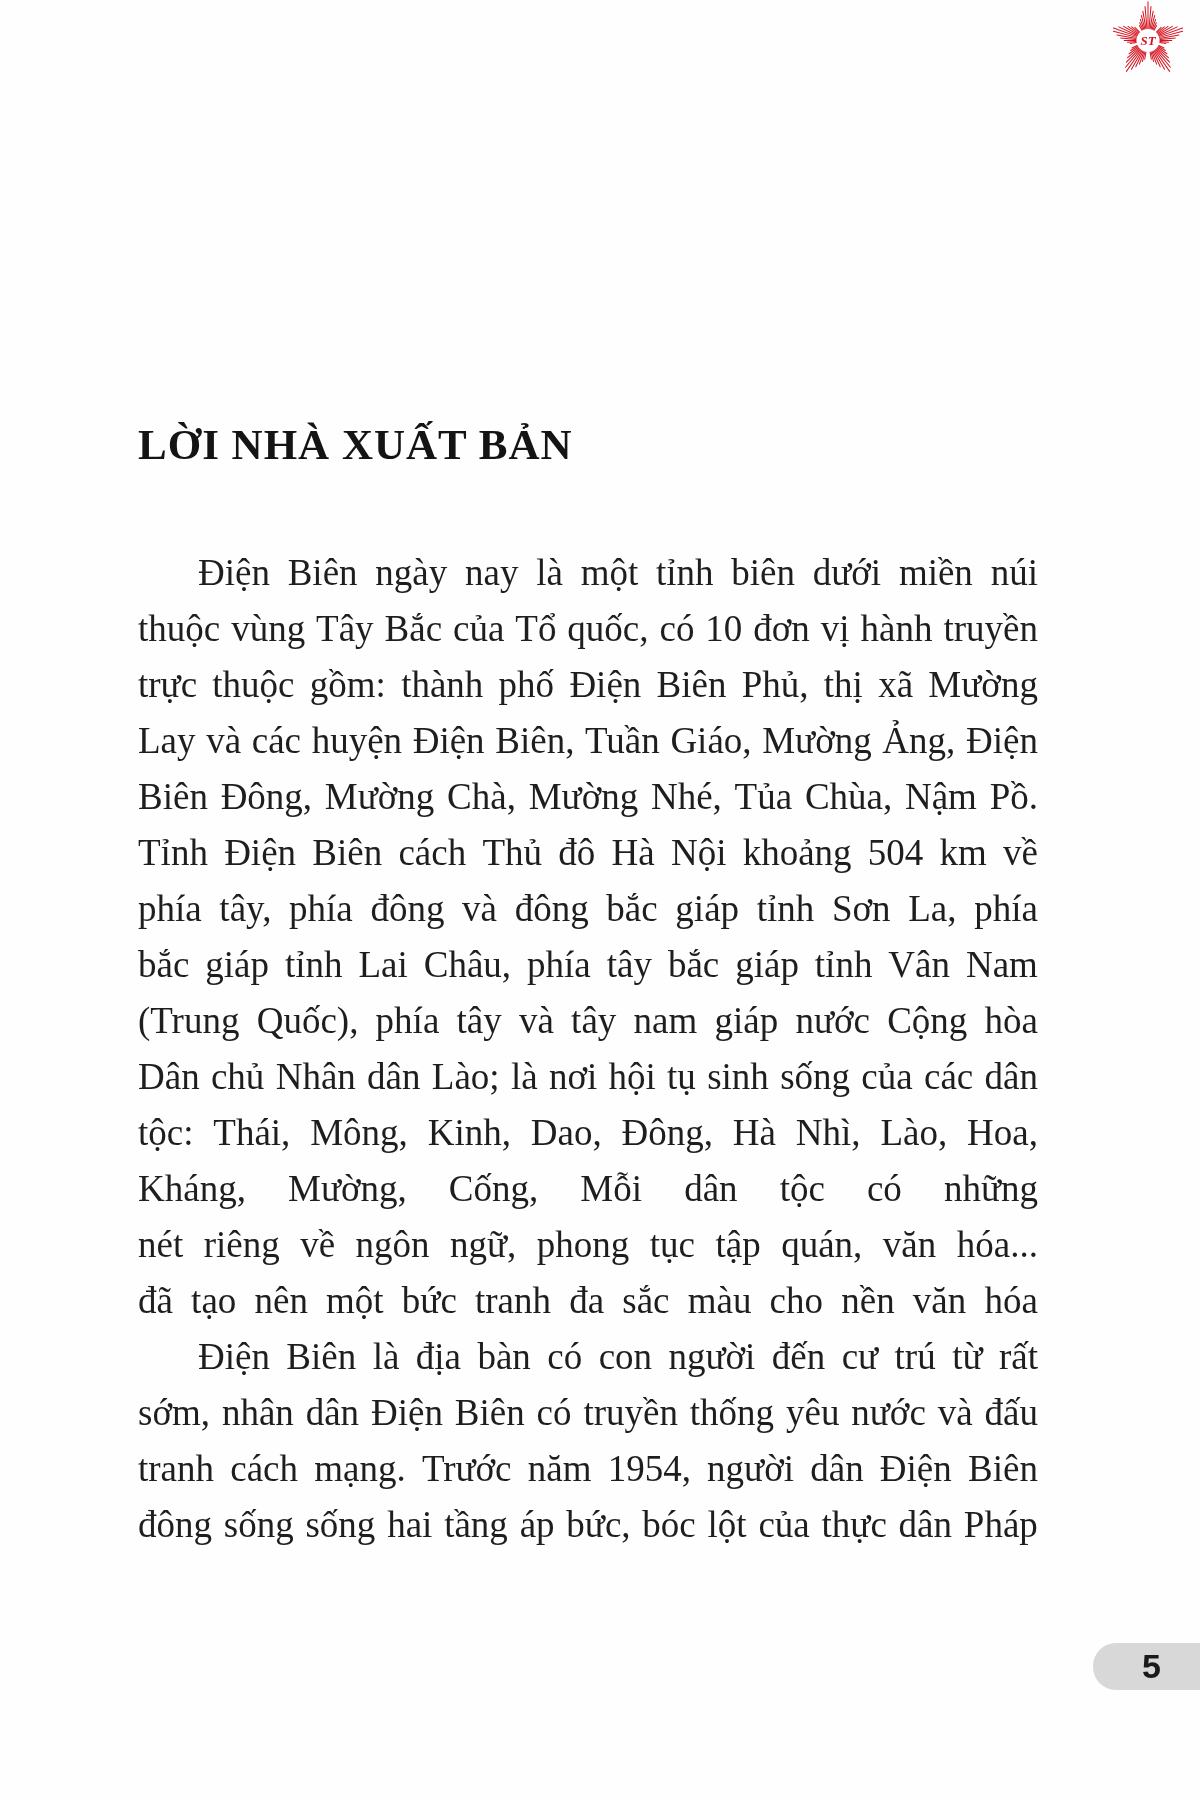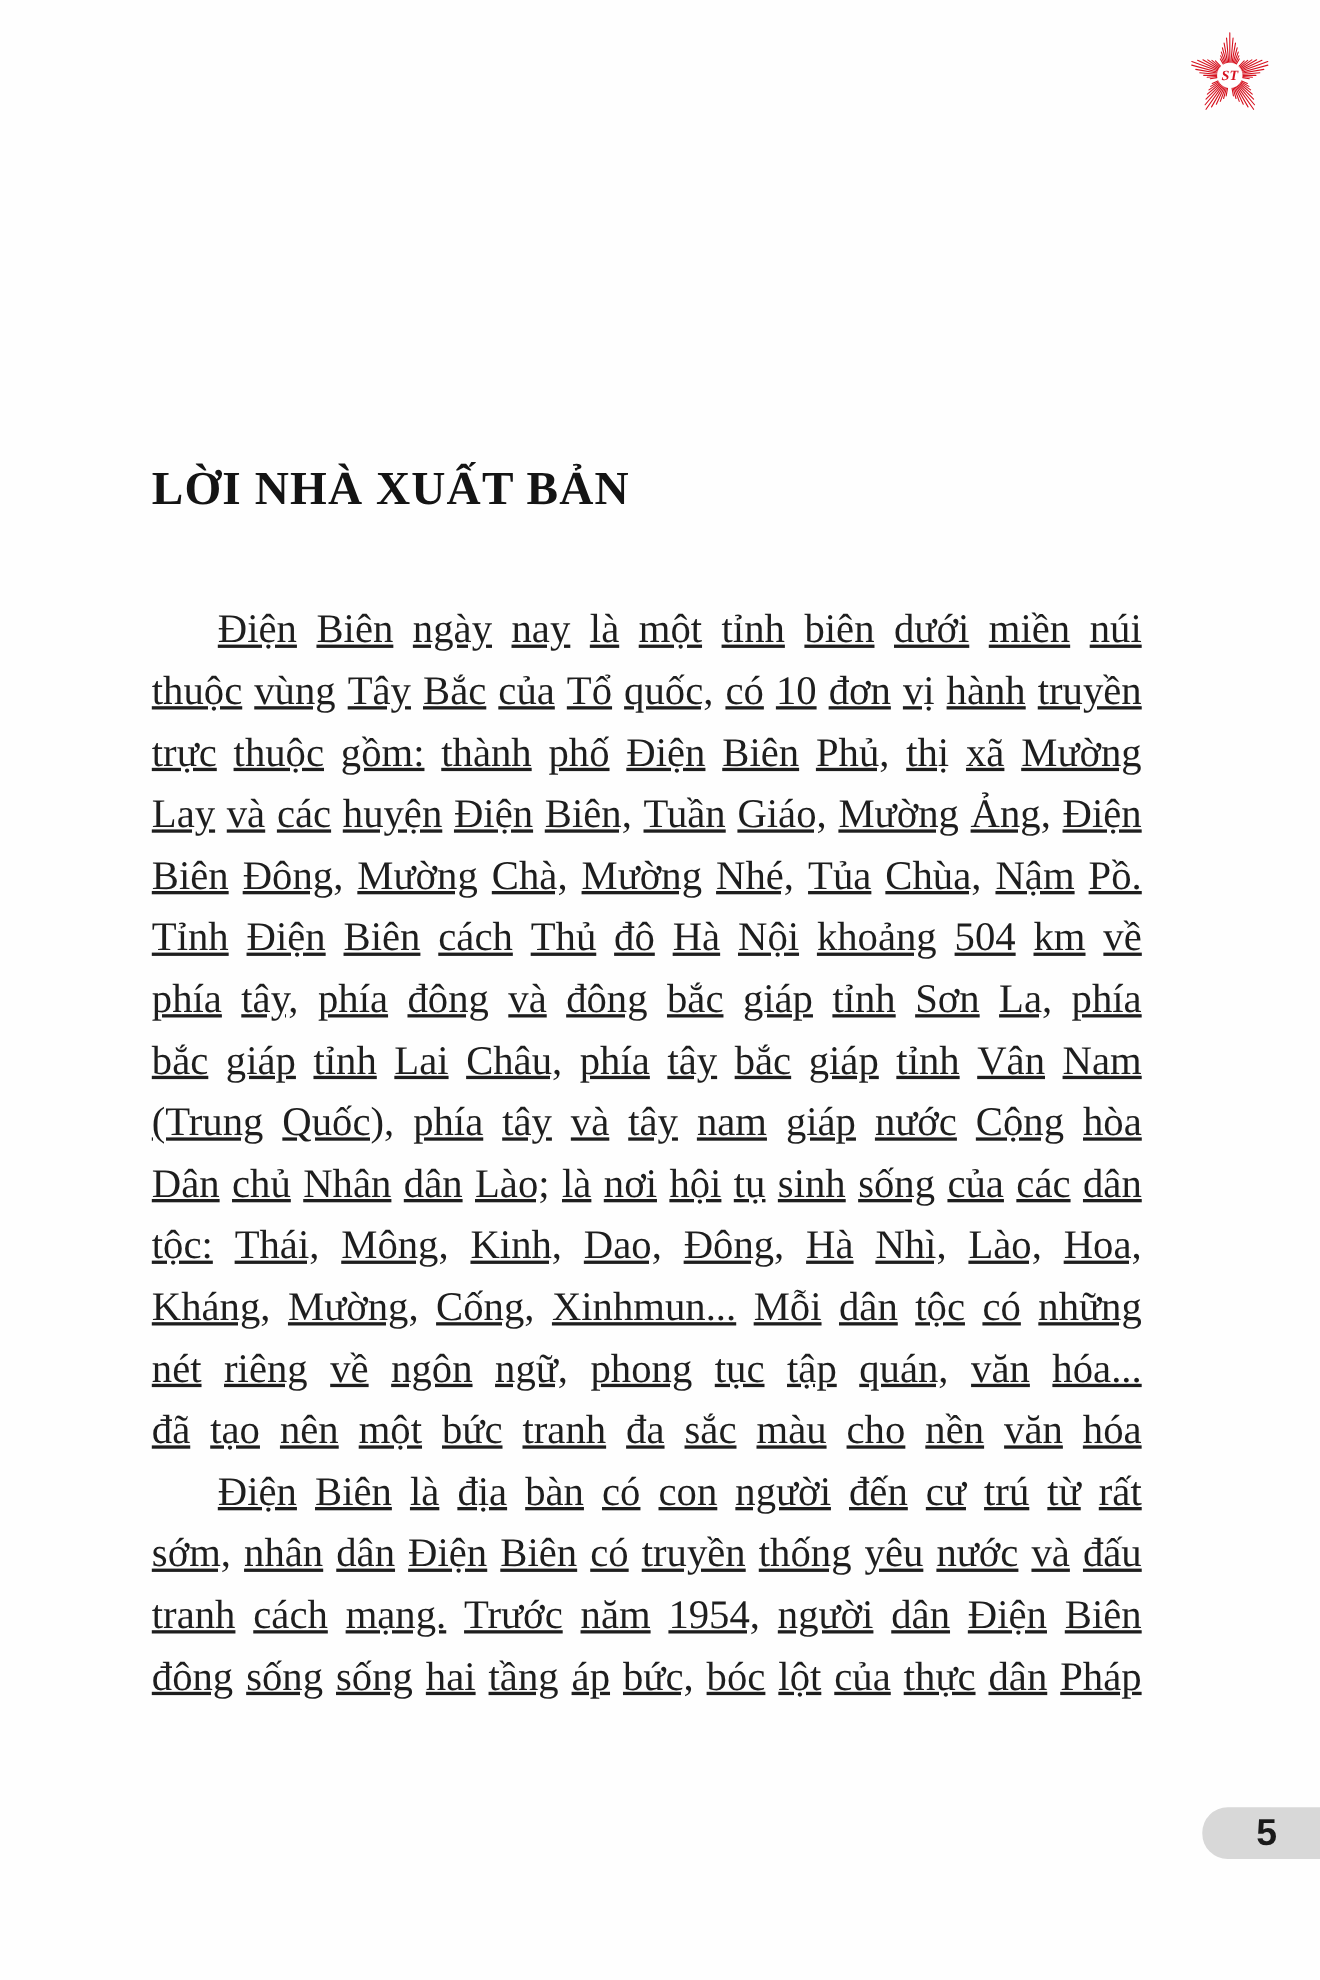--- a/index.html
+++ b/index.html
@@ -3,32 +3,32 @@
 <meta charset="utf-8">
 <style>
   html,body{margin:0;padding:0;}
   body{
     width:1200px;height:1800px;position:relative;overflow:hidden;
     background:#fefefe;
     font-family:"Liberation Serif", serif;
     color:#1e1e1e;
   }
   .logo{
-    position:absolute;left:1070px;top:0;width:96px;height:92px;margin-top:28px;
+    position:absolute;left:1100px;top:0;width:96px;height:92px;
   }
   .logo svg{width:100%;height:100%;display:block;}
   .page-title{
     position:absolute;left:138px;top:386px;width:900px;height:60px;
     line-height:60px;text-align:left;
     font-size:43px;font-weight:bold;color:#141414;
     letter-spacing:1px;white-space:nowrap;
   }
   .body-text{
     position:absolute;left:138px;top:545px;width:900px;
-    font-size:37px;color:#1e1e1e;text-decoration:underline;
+    font-size:37px;color:#1e1e1e;
   }
   .line{
     display:flex;justify-content:space-between;
     height:56px;line-height:56px;white-space:nowrap;overflow:visible;
   }
   .line.indent{padding-left:60px;}
   .line.plain{display:block;}
   .page-badge{
     position:absolute;right:0;top:1643px;width:107px;height:47px;
     background:#d8d8d8;border-radius:23px 0 0 23px;
@@ -262,21 +262,20 @@
       <span>Đông,</span>
       <span>Hà</span>
       <span>Nhì,</span>
       <span>Lào,</span>
       <span>Hoa,</span>
     </div>
     <div class="line">
       <span>Kháng,</span>
       <span>Mường,</span>
       <span>Cống,</span>
-      <span>Xinhmun...</span>
       <span>Mỗi</span>
       <span>dân</span>
       <span>tộc</span>
       <span>có</span>
       <span>những</span>
     </div>
     <div class="line">
       <span>nét</span>
       <span>riêng</span>
       <span>về</span>

